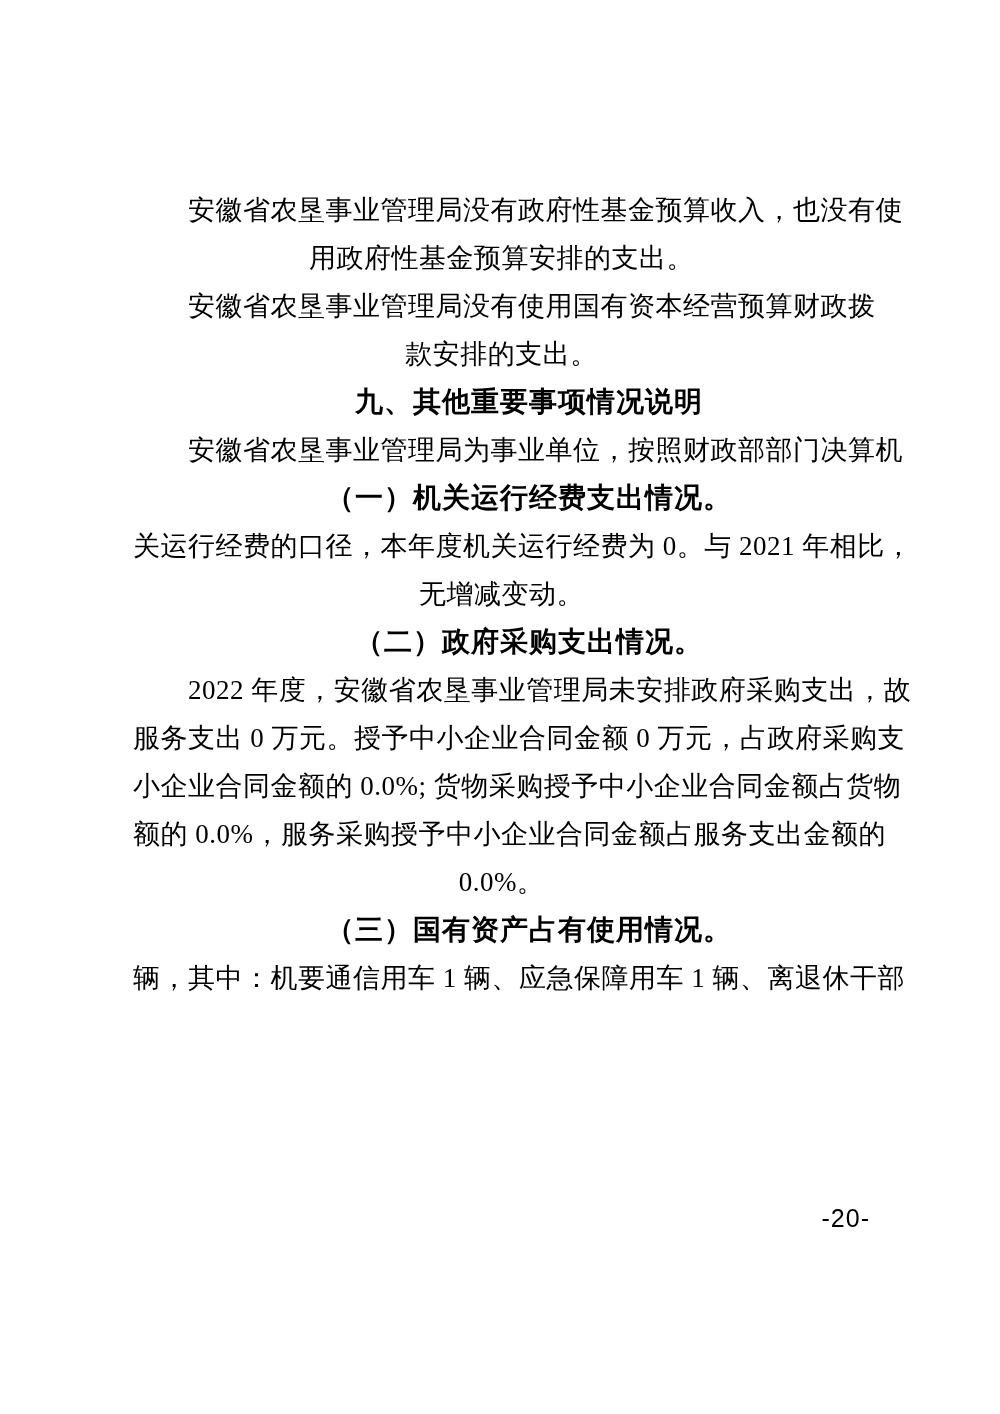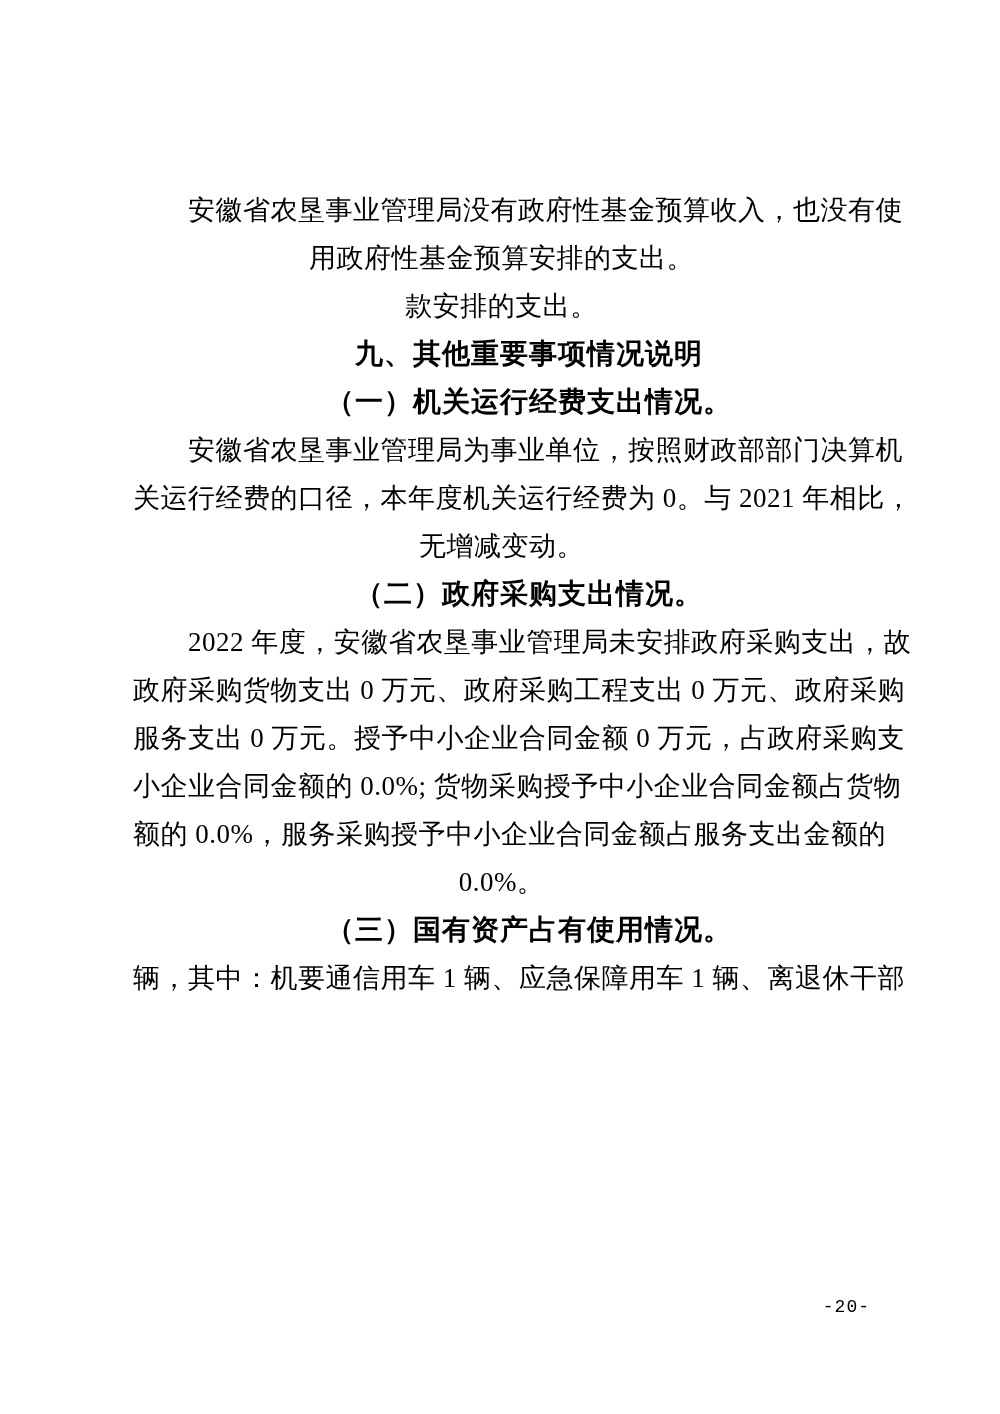--- a/index.html
+++ b/index.html
@@ -39,44 +39,44 @@
   }
   .h {
     font-family: "Liberation Sans", "DejaVu Sans", sans-serif;
     font-weight: 700;
     font-size: 28px;
     letter-spacing: 1px;
   }
   .page-num {
     position: absolute;
     right: 130px;
-    top: 1291px;
+    top: 1202px;
     height: 32px;
     line-height: 32px;
-    font-size: 18px;
-    font-family: Liberation Mono, monospace;
+    font-size: 25px;
+    font-family: Liberation Sans, sans-serif;
     letter-spacing: 1px;
   }
 </style>
 </head>
 <body>
 
 <div class="page">
   <div class="text-col">
     <div class="ln ind just">安徽省农垦事业管理局没有政府性基金预算收入，也没有使</div>
     <div class="ln">用政府性基金预算安排的支出。</div>
+    <div class="ln ind just">安徽省农垦事业管理局没有使用国有资本经营预算财政拨</div>
     <div class="ln">款安排的支出。</div>
     <div class="ln ind h">九、其他重要事项情况说明</div>
+    <div class="ln ind just">安徽省农垦事业管理局为事业单位，按照财政部部门决算机</div>
     <div class="ln ind h">（一）机关运行经费支出情况。</div>
-    <div class="ln ind just">安徽省农垦事业管理局为事业单位，按照财政部部门决算机</div>
     <div class="ln just">关运行经费的口径，本年度机关运行经费为 0。与 2021 年相比，</div>
     <div class="ln">无增减变动。</div>
     <div class="ln ind h">（二）政府采购支出情况。</div>
     <div class="ln ind just">2022 年度，安徽省农垦事业管理局未安排政府采购支出，故</div>
-    <div class="ln just">政府采购货物支出 0 万元、政府采购工程支出 0 万元、政府采购</div>
     <div class="ln just">服务支出 0 万元。授予中小企业合同金额 0 万元，占政府采购支</div>
     <div class="ln just">小企业合同金额的 0.0%; 货物采购授予中小企业合同金额占货物</div>
     <div class="ln just">额的 0.0%，服务采购授予中小企业合同金额占服务支出金额的</div>
     <div class="ln">0.0%。</div>
     <div class="ln ind h">（三）国有资产占有使用情况。</div>
     <div class="ln just">辆，其中：机要通信用车 1 辆、应急保障用车 1 辆、离退休干部</div>
   </div>
   <div class="page-num">-20-</div>
 </div>
 

